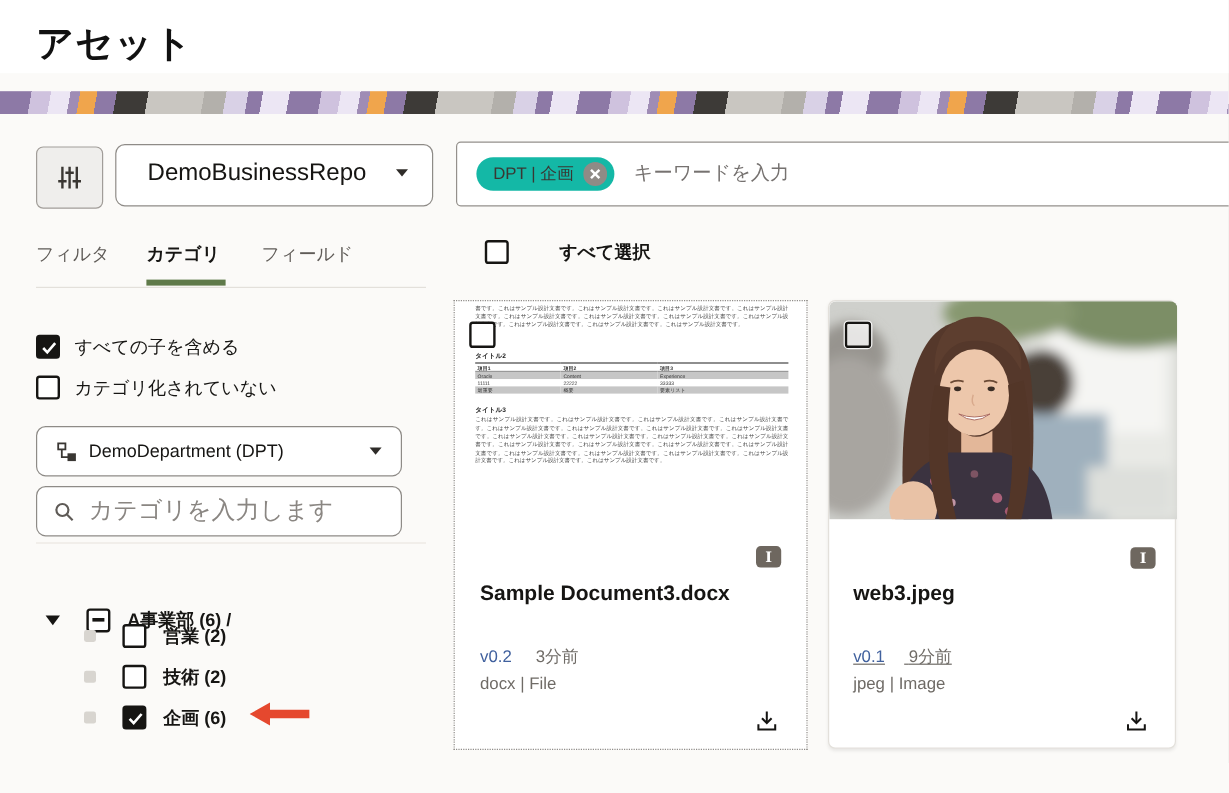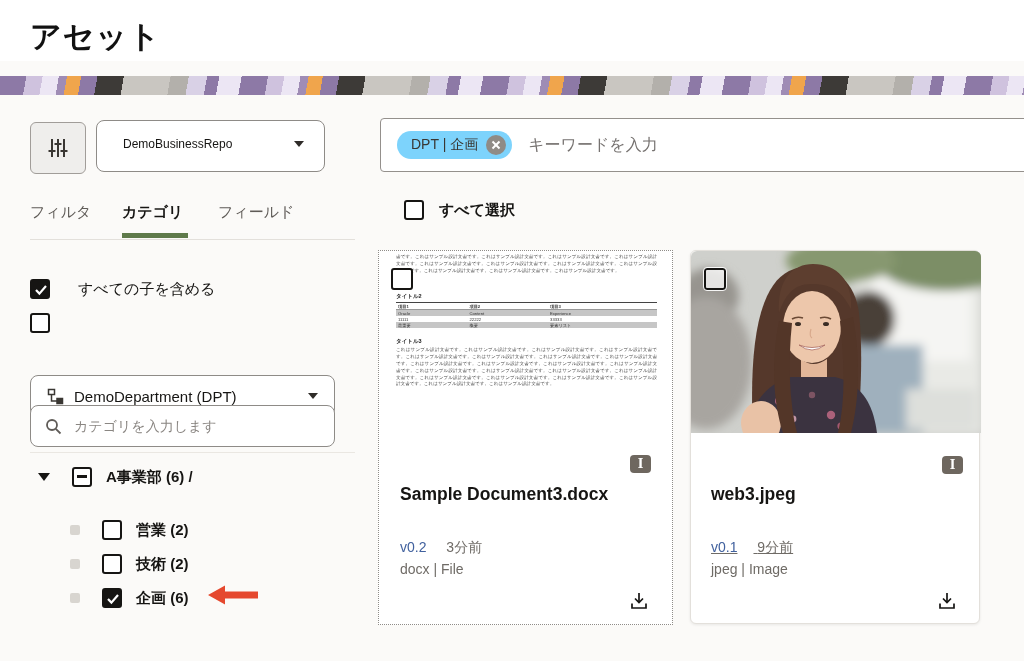--- a/index.html
+++ b/index.html
@@ -15,60 +15,60 @@
       #8d79a6 0px,#8d79a6 26px,#cfc2de 26px,#cfc2de 42px,#ece6f4 42px,#ece6f4 58px,
       #9f8cb5 58px,#9f8cb5 66px,#f0a54c 66px,#f0a54c 80px,#8d79a6 80px,#8d79a6 96px,
       #3d3a37 96px,#3d3a37 122px,#c9c6c1 122px,#c9c6c1 168px,#b3b0ab 168px,#b3b0ab 186px,
       #d9d1e6 186px,#d9d1e6 204px,#8d79a6 204px,#8d79a6 216px,#ece6f4 216px,#ece6f4 238px);}
 
   
   .icon-btn{position:absolute;left:30px;top:122px;width:54px;height:50px;background:#efeeec;
             border:1px solid #a19d99;border-radius:6px;display:flex;align-items:center;justify-content:center;cursor:pointer;}
   .select-box{position:absolute;background:#fff;border:1px solid #8e8b87;border-radius:8px;
               display:flex;align-items:center;box-sizing:border-box;cursor:pointer;}
-  .repo-select{left:96px;top:120px;width:229px;height:52px;padding:0 20px 4px 26px;font-size:12px;}
-  .tax-select{left:30px;top:355px;width:305px;height:42px;padding:0 16px;font-size:15px;margin-top:20px;}
+  .repo-select{left:96px;top:120px;width:265px;height:52px;padding:0 20px 4px 26px;font-size:20px;}
+  .tax-select{left:30px;top:355px;width:305px;height:42px;padding:0 16px;font-size:15px;}
   .select-box .grow{flex:1;}
   .caret{width:0;height:0;border-left:5px solid transparent;border-right:5px solid transparent;
          border-top:6px solid #2f2c29;}
 
   .input-box{position:absolute;left:30px;top:405px;width:305px;height:42px;background:#fff;
              border:1px solid #8e8b87;border-radius:8px;display:flex;align-items:center;
              box-sizing:border-box;padding:0 12px 0 14px;}
-  .input-box input{border:none;outline:none;flex:1;font-size:14px;margin-left:10px;
+  .input-box input{border:none;outline:none;flex:1;font-size:20px;margin-left:10px;
                    font-family:"Liberation Sans",sans-serif;color:#161513;background:transparent;}
   .input-box input::placeholder{color:#8a8682;}
 
   
   .tab{position:absolute;top:203px;font-size:15px;color:#5f5b57;cursor:pointer;}
   .tab.active{color:#161513;font-weight:bold;}
   .tab-underline{position:absolute;left:122px;top:233px;width:66px;height:5px;background:#5F7A4A;}
   .panel-divider{position:absolute;height:1px;background:#e3e0db;}
 
   
   .cb{position:relative;width:20px;height:20px;border:2px solid #161513;border-radius:3px;
       background:#fff;box-sizing:border-box;flex:none;cursor:pointer;}
   .cb.checked{background:#161513;}
   .cb svg.check{position:absolute;left:2px;top:3px;}
   .cb .dash{position:absolute;left:3px;top:6px;width:10px;height:3px;background:#161513;}
   .cb.photo{background:rgba(255,255,255,.75);outline:1px solid rgba(255,255,255,.9);}
-  .left-row{position:absolute;display:flex;align-items:center;gap:28px;font-size:15px;}
+  .left-row{position:absolute;display:flex;align-items:center;gap:12px;font-size:15px;}
 
   
   .tree-row{position:absolute;display:flex;align-items:center;height:26px;}
   .tree-caret{width:0;height:0;border-left:6px solid transparent;border-right:6px solid transparent;
               border-top:8px solid #161513;cursor:pointer;}
   .stub{width:10px;height:10px;background:#d8d5d0;border-radius:2px;flex:none;}
   .tree-label{font-size:15px;font-weight:bold;margin-left:14px;}
 
   
   .search-bar{position:absolute;left:380px;top:118px;width:662px;height:54px;background:#fff;
               border:1px solid #94908c;border-radius:4px;box-sizing:border-box;
               display:flex;align-items:center;padding-left:16px;}
-  .chip{height:28px;border-radius:14px;background:#7dd3fc;display:flex;align-items:center;
+  .chip{height:28px;border-radius:14px;background:#14b8a6;display:flex;align-items:center;
         padding:0 6px 0 14px;font-size:14px;color:#3a3733;flex:none;cursor:default;}
   .chip .x-circle{margin-left:8px;cursor:pointer;display:flex;}
   .search-bar input{border:none;outline:none;flex:1;font-size:16px;margin-left:14px;
                     font-family:"Liberation Sans",sans-serif;background:transparent;color:#161513;}
   .search-bar input::placeholder{color:#767270;}
 
   
   .card{position:absolute;top:250px;background:#fff;box-sizing:border-box;}
   .card1{left:378px;width:295px;height:375px;border:1px dotted #8f8c88;}
   .card2{left:690px;width:290px;height:374px;border:1px solid #e3e0db;border-radius:6px;
@@ -152,20 +152,21 @@
   <div class="left-row" style="left:30px;top:279px;">
     <span class="cb checked">
       <svg class="check" width="14" height="12" viewBox="0 0 14 12">
           <path d="M2 6l3.4 3.6L12 2" fill="none" stroke="#fff" stroke-width="2.2"></path>
         </svg>
     </span>
     <span>すべての子を含める</span>
   </div>
   <div class="left-row" style="left:30px;top:313px;">
     <span class="cb"></span>
+    <span>カテゴリ化されていない</span>
   </div>
 
   <div class="select-box tax-select">
     <span style="display:flex;margin-right:10px;">
       <svg width="17" height="17" viewBox="0 0 17 17" fill="none" stroke="#3a3733" stroke-width="1.5">
         <rect x="1.5" y="1.5" width="6" height="5"></rect>
         <rect x="10" y="10.5" width="5.5" height="5" fill="#3a3733"></rect>
         <path d="M4.5 6.5v6.5h5.5"></path>
       </svg>
     </span>
@@ -177,21 +178,21 @@
     <span style="display:flex;">
       <svg width="17" height="17" viewBox="0 0 17 17" fill="none" stroke="#5f5b57" stroke-width="1.8">
         <circle cx="7" cy="7" r="5"></circle>
           <line x1="10.8" y1="10.8" x2="15.5" y2="15.5"></line>
       </svg>
     </span>
     <input type="text" placeholder="カテゴリを入力します" style="">
   </div>
   <div class="panel-divider" style="left:30px;top:452px;width:325px;background:#eae7e2;"></div>
 
-  <div class="tree-row" style="left:38px;top:464px;">
+  <div class="tree-row" style="left:38px;top:504px;">
     <span class="tree-caret"></span>
     <span class="cb" style="margin-left:22px;">
       <span class="dash"></span>
     </span>
     <span class="tree-label">A事業部 (6) /</span>
   </div>
   <div class="tree-row" style="left:70px;top:517px;">
     <span class="stub"></span>
     <span class="cb" style="margin-left:22px;"></span>
     <span class="tree-label">営業 (2)</span>
@@ -209,21 +210,21 @@
         </svg>
     </span>
     <span class="tree-label">企画 (6)</span>
   </div>
   <span class="red-arrow">
     <svg width="50" height="22" viewBox="0 0 50 22">
       <polygon points="0,11 17,1.5 17,7.5 50,7.5 50,14.5 17,14.5 17,20.5" fill="#E5482E"></polygon>
     </svg>
   </span>
 
-  <div class="left-row" style="left:404px;top:200px;gap:15px;">
+  <div class="left-row" style="left:404px;top:200px;gap:42px;">
     <span class="cb"></span>
     <span style="font-weight:bold;">すべて選択</span>
   </div>
 
   <div class="card card1">
     <div class="docpage">
       <div class="doc-para p-top">書です。これはサンプル設計文書です。これはサンプル設計文書です。これはサンプル設計文書です。これはサンプル設計文書です。これはサンプル設計文書です。これはサンプル設計文書です。これはサンプル設計文書です。これはサンプル設計文書です。これはサンプル設計文書です。これはサンプル設計文書です。これはサンプル設計文書です。</div>
       <div class="doc-h h2x">タイトル2</div>
       <table class="doc-table">
         <tbody>

